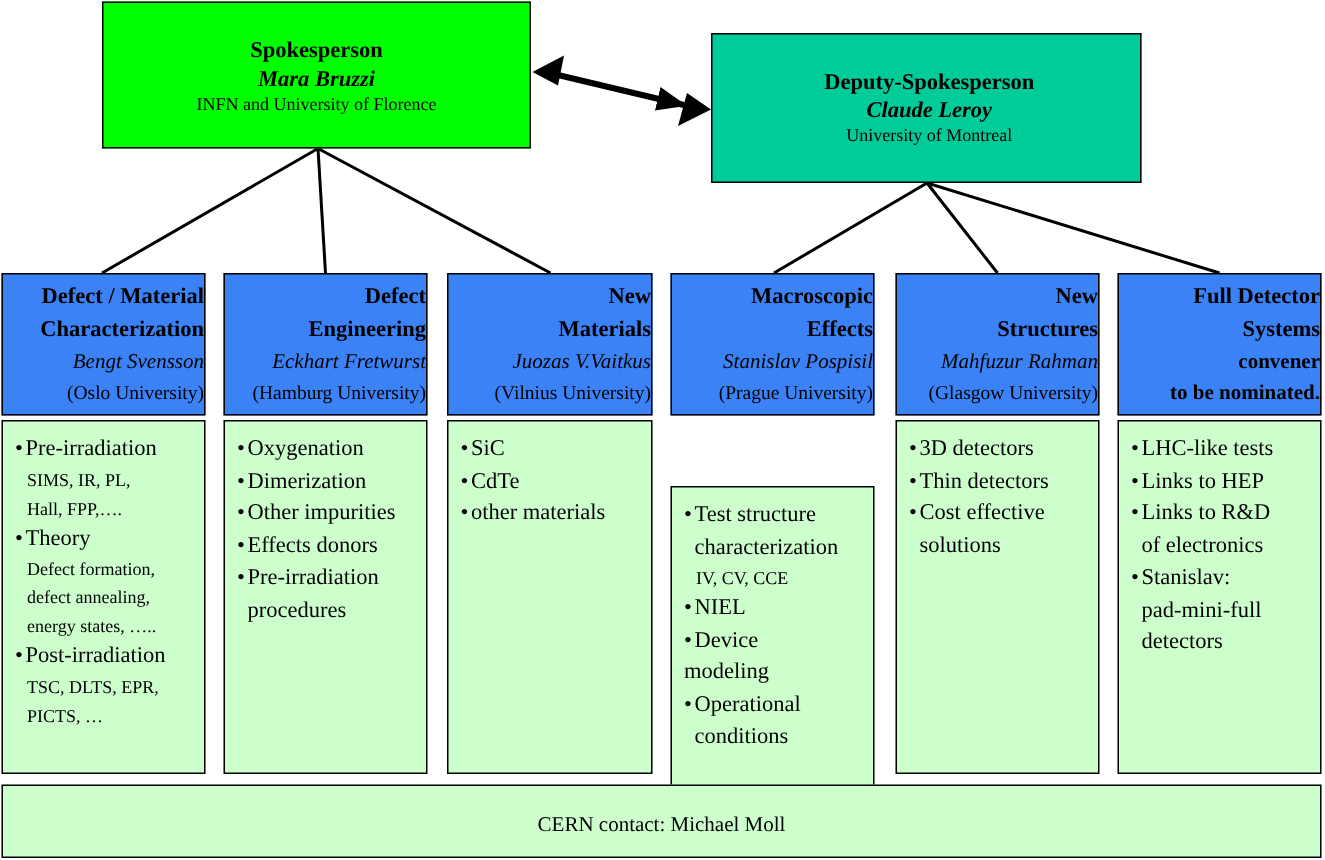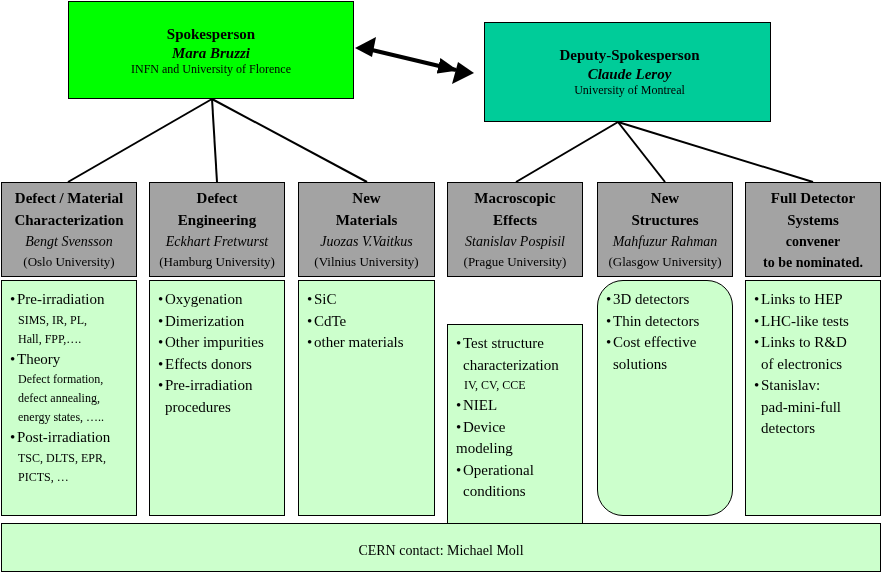--- a/index.html
+++ b/index.html
@@ -4,21 +4,21 @@
 <style>
   html, body { margin:0; padding:0; background:#ffffff; }
   body { width:883px; height:573px; position:relative; overflow:hidden;
          font-family:"Liberation Serif","DejaVu Serif",serif; color:#000; }
   .box { position:absolute; box-sizing:border-box; border:1.5px solid #000; }
   .lead { background:#00ff00; text-align:center; }
   .deputy { background:#00cc99; text-align:center; }
   .role { font-weight:bold; font-size:15px; line-height:19px; }
   .name { font-weight:bold; font-style:italic; font-size:15px; line-height:18px; }
   .affil { font-size:12px; line-height:14px; }
-  .head { background:#a3a3a3; text-align:center; }
+  .head { background:#3b82f6; text-align:right; }
   .head .t { font-weight:bold; font-size:15px; line-height:22px; }
   .head .n { font-style:italic; font-size:14px; line-height:21px; }
   .head .a { font-size:13px; line-height:19px; }
   .head .c { font-weight:bold; font-size:14px; line-height:21px; }
   .body { background:#ccffcc; padding:8px 19px 0 8px; }
   .item { font-size:15px; line-height:21.5px; }
   .item .b { display:inline-block; width:7px; }
   .sub { font-size:12px; line-height:19px; padding-left:8px; }
   .cont { padding-left:7px; }
   .footer { background:#ccffcc; text-align:center; font-size:14px; }
@@ -46,21 +46,21 @@
   <path d="M355,48 L376,37 L372,57 z" fill="#000"></path>
   <path d="M474,73 L452,84 L458,62 z" fill="#000"></path>
 </svg>
 
 <div class="box lead" style="left:68px; top:1px; width:286px; height:98px; padding-top:23px;">
   <div class="role">Spokesperson</div>
   <div class="name">Mara Bruzzi</div>
   <div class="affil">INFN and University of Florence</div>
 </div>
 
-<div class="box deputy" style="left:484px; top:22px; width:287px; height:100px; padding-top:23px; padding-left:4px;">
+<div class="box deputy" style="left:474px; top:22px; width:287px; height:100px; padding-top:23px; padding-left:4px;">
   <div class="role">Deputy-Spokesperson</div>
   <div class="name">Claude Leroy</div>
   <div class="affil">University of Montreal</div>
 </div>
 
 <div id="headers">
     <div class="box head" style="left: 1px; top: 182px; width: 136px; height: 95px; padding-top: 4px;">
       <div class="t">Defect / Material</div>
       <div class="t">Characterization</div>
       <div class="n">Bengt Svensson</div>
@@ -126,29 +126,29 @@
     </div>
     <div class="box body" style="left: 447px; top: 280px; width: 136px; height: 236px; margin-top: 44px;">
       <div class="item"><span class="b">•</span><span>Test structure</span></div>
       <div class="item cont">characterization</div>
       <div class="sub">IV, CV, CCE</div>
       <div class="item"><span class="b">•</span><span>NIEL</span></div>
       <div class="item"><span class="b">•</span><span>Device modeling</span></div>
       <div class="item"><span class="b">•</span><span>Operational</span></div>
       <div class="item cont">conditions</div>
     </div>
-    <div class="box body" style="left: 597px; top: 280px; width: 136px; height: 236px; border-radius: 26px;">
+    <div class="box body" style="left: 597px; top: 280px; width: 136px; height: 236px;">
       <div class="item"><span class="b">•</span><span>3D detectors</span></div>
       <div class="item"><span class="b">•</span><span>Thin detectors</span></div>
       <div class="item"><span class="b">•</span><span>Cost effective</span></div>
       <div class="item cont">solutions</div>
     </div>
     <div class="box body" style="left: 745px; top: 280px; width: 136px; height: 236px;">
+      <div class="item"><span class="b">•</span><span>LHC-like tests</span></div>
       <div class="item"><span class="b">•</span><span>Links to HEP</span></div>
-      <div class="item"><span class="b">•</span><span>LHC-like tests</span></div>
       <div class="item"><span class="b">•</span><span>Links to R&amp;D</span></div>
       <div class="item cont">of electronics</div>
       <div class="item"><span class="b">•</span><span>Stanislav:</span></div>
       <div class="item cont">pad-mini-full</div>
       <div class="item cont">detectors</div>
     </div>
   </div>
 
 <div class="box footer" style="left:1px; top:523px; width:880px; height:49px; padding-top:19px;">
   <span>CERN contact: Michael Moll</span>

